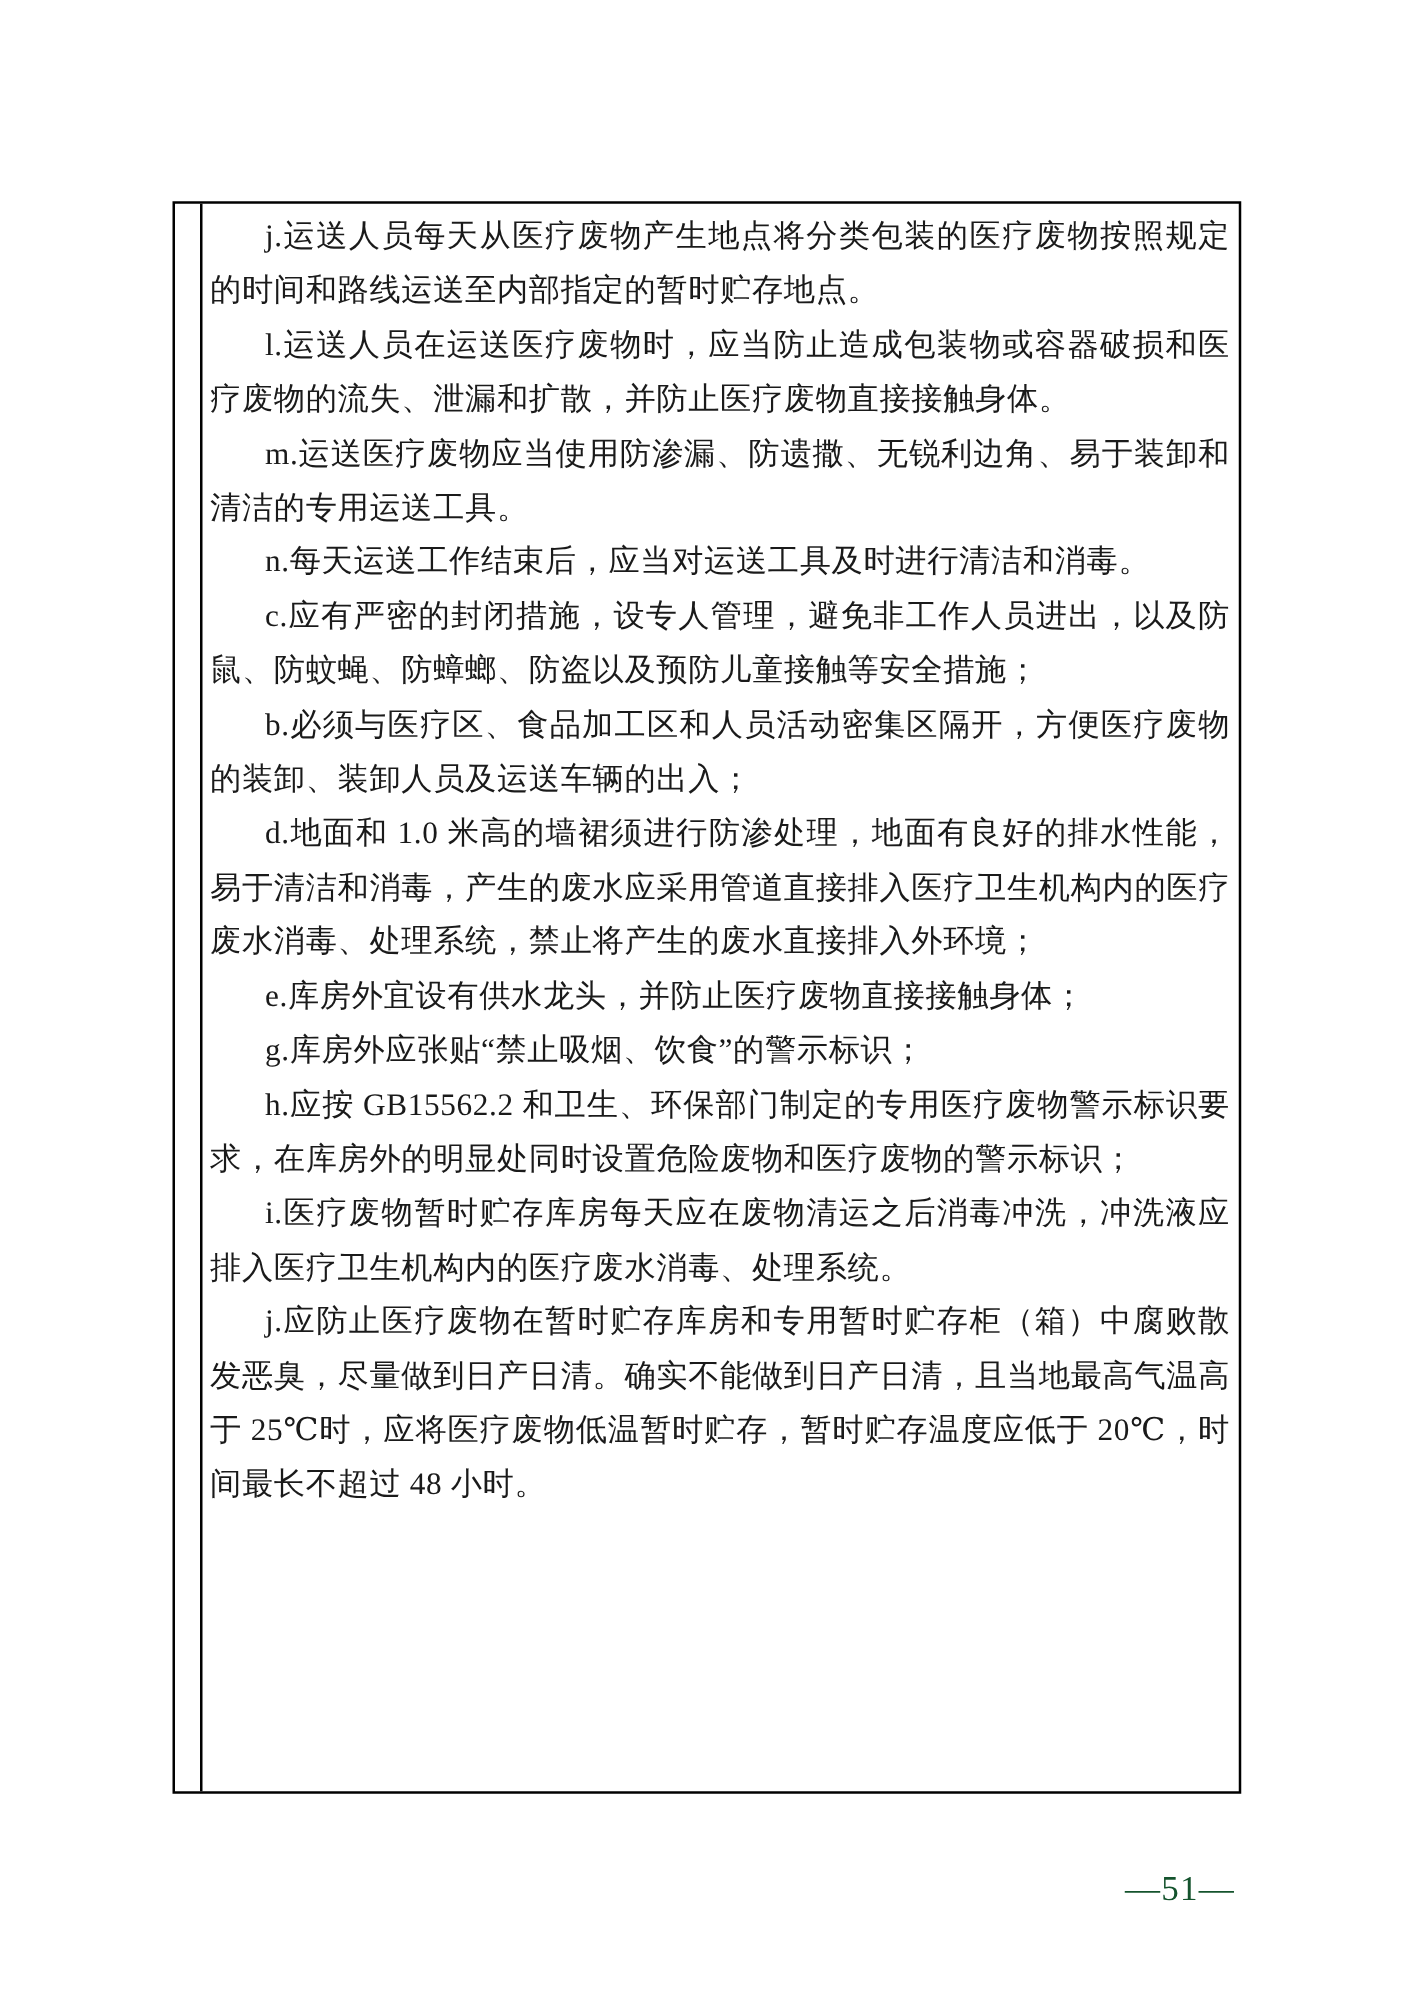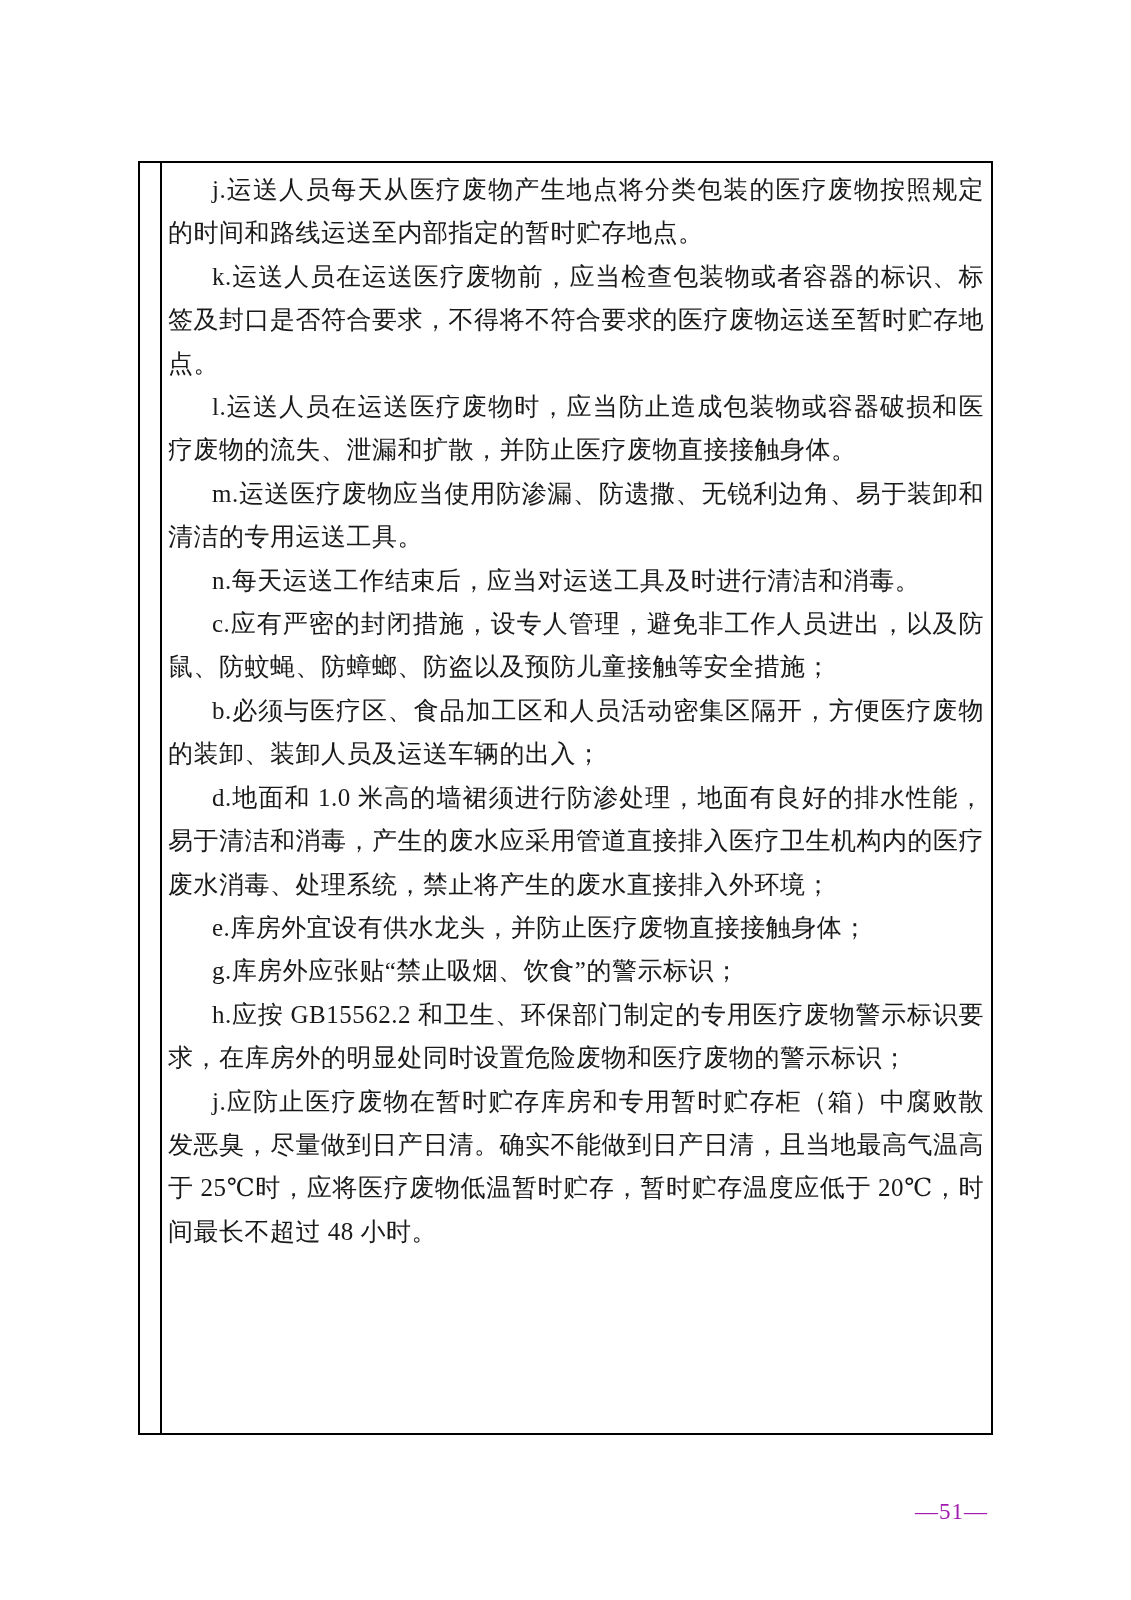--- a/index.html
+++ b/index.html
@@ -47,40 +47,40 @@
     line-height: 43.4px;
     text-indent: 44px;
     text-align: justify;
     color: #1a1a1a;
     letter-spacing: 0.5px;
   }
   .page-number {
     position: absolute;
     top: 1496px;
     right: 143px;
-    font-size: 23px;
+    font-size: 28px;
     line-height: 32px;
-    color: #a21caf;
+    color: #14532d;
     letter-spacing: 1px;
   }
 </style>
 </head>
 <body>
 
 <div class="doc-table">
   <div class="left-spacer-cell"></div>
   <div class="content-cell">
     <p>j.运送人员每天从医疗废物产生地点将分类包装的医疗废物按照规定的时间和路线运送至内部指定的暂时贮存地点。</p>
-    <p>k.运送人员在运送医疗废物前，应当检查包装物或者容器的标识、标签及封口是否符合要求，不得将不符合要求的医疗废物运送至暂时贮存地点。</p>
     <p>l.运送人员在运送医疗废物时，应当防止造成包装物或容器破损和医疗废物的流失、泄漏和扩散，并防止医疗废物直接接触身体。</p>
     <p>m.运送医疗废物应当使用防渗漏、防遗撒、无锐利边角、易于装卸和清洁的专用运送工具。</p>
     <p>n.每天运送工作结束后，应当对运送工具及时进行清洁和消毒。</p>
     <p>c.应有严密的封闭措施，设专人管理，避免非工作人员进出，以及防鼠、防蚊蝇、防蟑螂、防盗以及预防儿童接触等安全措施；</p>
     <p>b.必须与医疗区、食品加工区和人员活动密集区隔开，方便医疗废物的装卸、装卸人员及运送车辆的出入；</p>
     <p>d.地面和 1.0 米高的墙裙须进行防渗处理，地面有良好的排水性能，易于清洁和消毒，产生的废水应采用管道直接排入医疗卫生机构内的医疗废水消毒、处理系统，禁止将产生的废水直接排入外环境；</p>
     <p>e.库房外宜设有供水龙头，并防止医疗废物直接接触身体；</p>
     <p>g.库房外应张贴“禁止吸烟、饮食”的警示标识；</p>
     <p>h.应按 GB15562.2 和卫生、环保部门制定的专用医疗废物警示标识要求，在库房外的明显处同时设置危险废物和医疗废物的警示标识；</p>
+    <p>i.医疗废物暂时贮存库房每天应在废物清运之后消毒冲洗，冲洗液应排入医疗卫生机构内的医疗废水消毒、处理系统。</p>
     <p>j.应防止医疗废物在暂时贮存库房和专用暂时贮存柜（箱）中腐败散发恶臭，尽量做到日产日清。确实不能做到日产日清，且当地最高气温高于 25℃时，应将医疗废物低温暂时贮存，暂时贮存温度应低于 20℃，时间最长不超过 48 小时。</p>
   </div>
 </div>
 
 <div class="page-number">—51—</div>
 
 </body></html>

